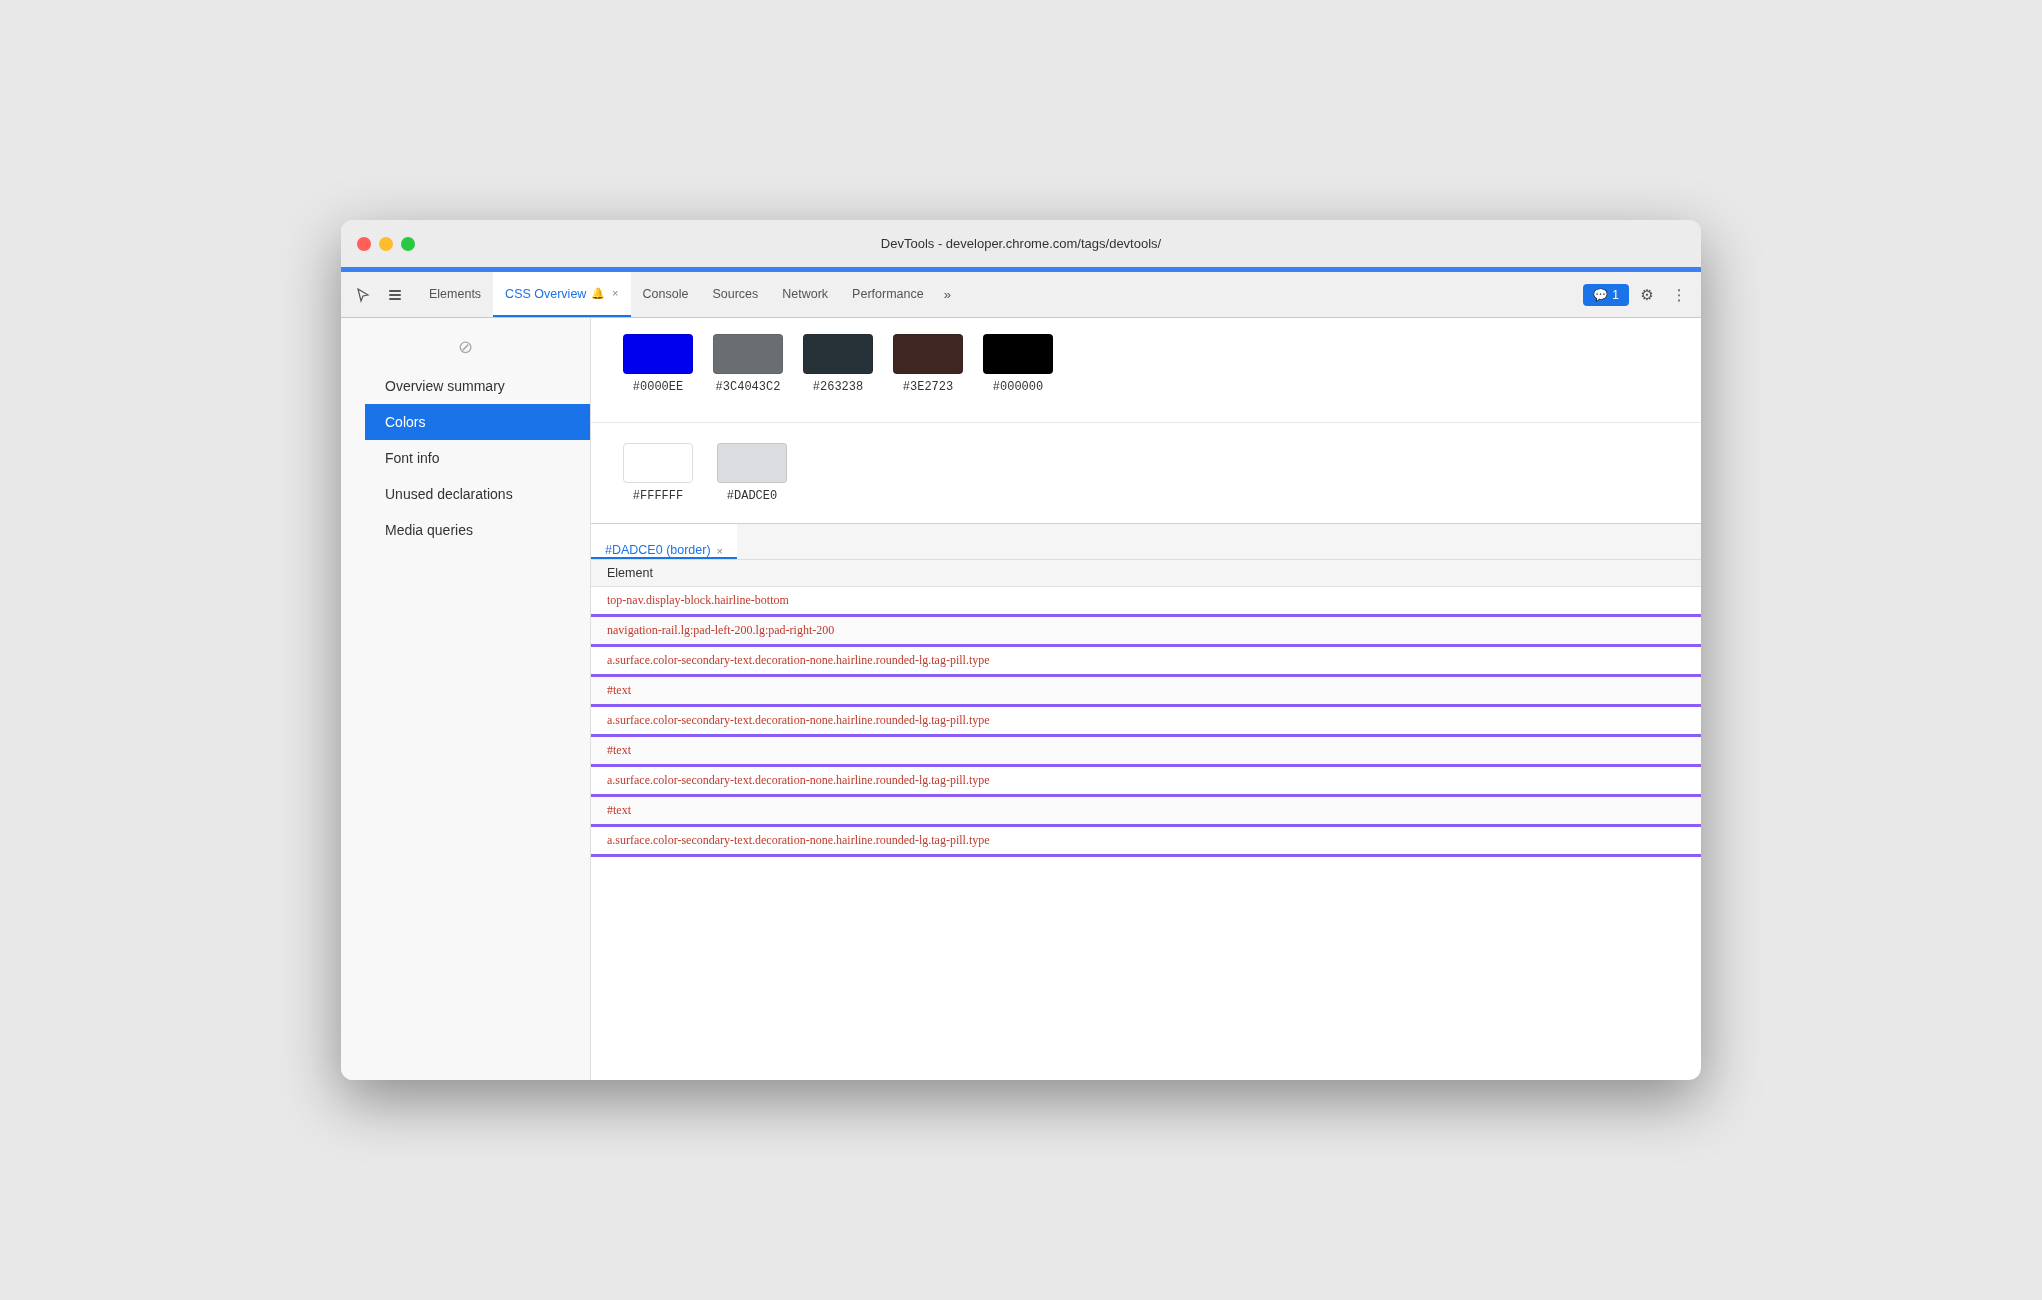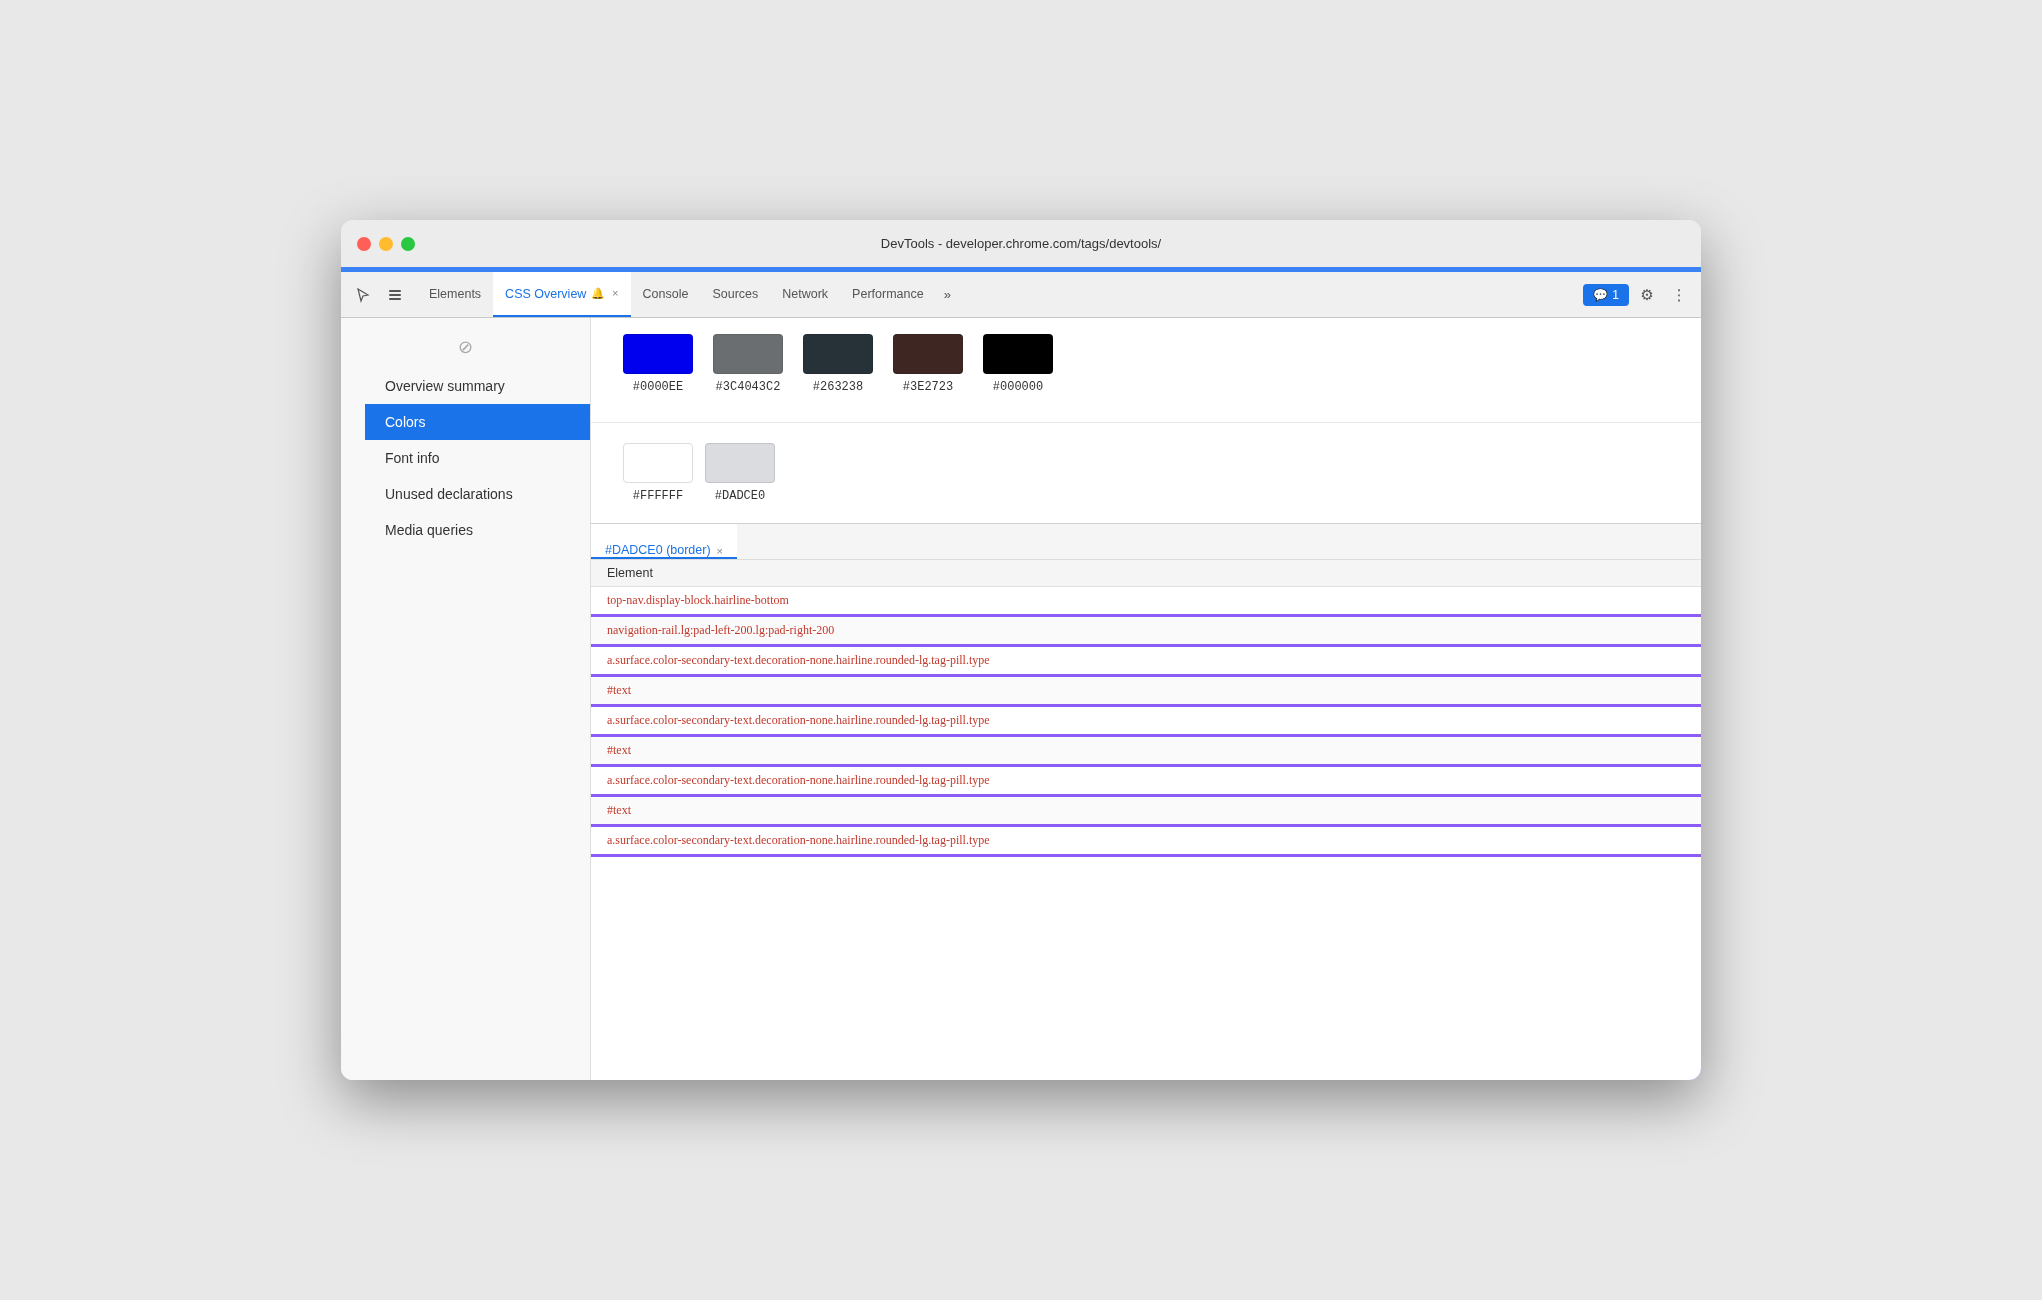--- a/index.html
+++ b/index.html
@@ -256,21 +256,21 @@
 
     
     .border-colors-section {
       padding: 20px 32px;
       background: #fff;
       flex-shrink: 0;
     }
 
     .border-swatches-row {
       display: flex;
-      gap: 12px;
+      gap: 24px;
       flex-wrap: wrap;
     }
 
     
     .bottom-panel {
       flex: 1;
       display: flex;
       flex-direction: column;
       border-top: 1px solid #d0d0d0;
       background: #fff;

